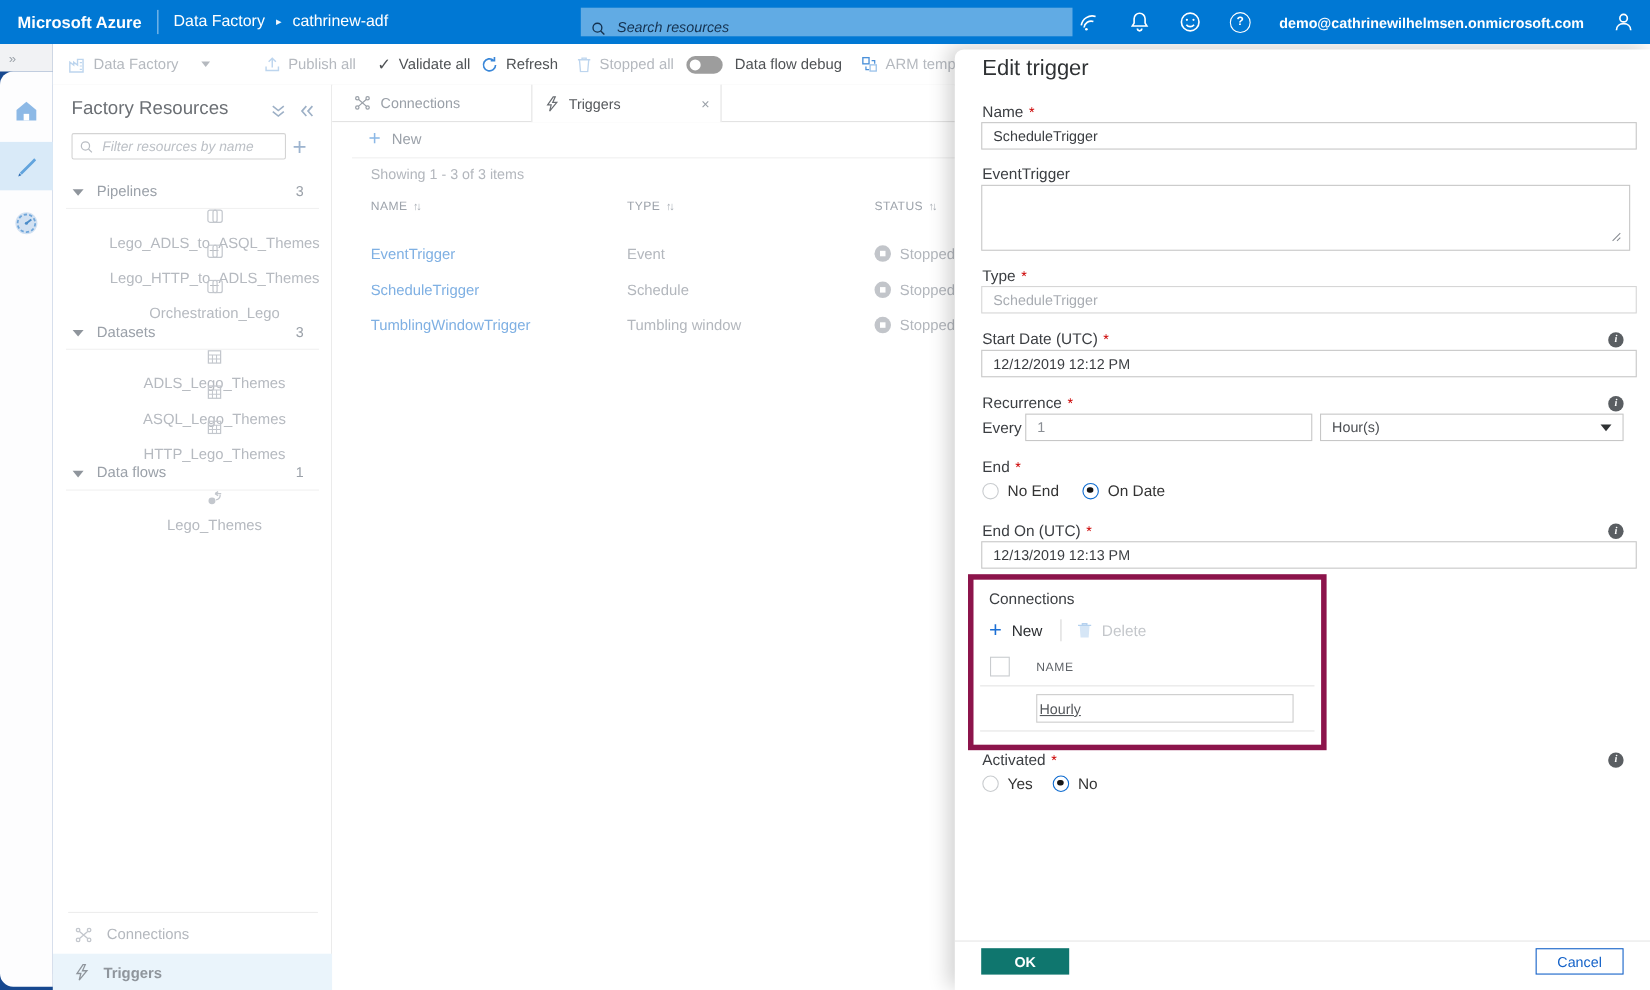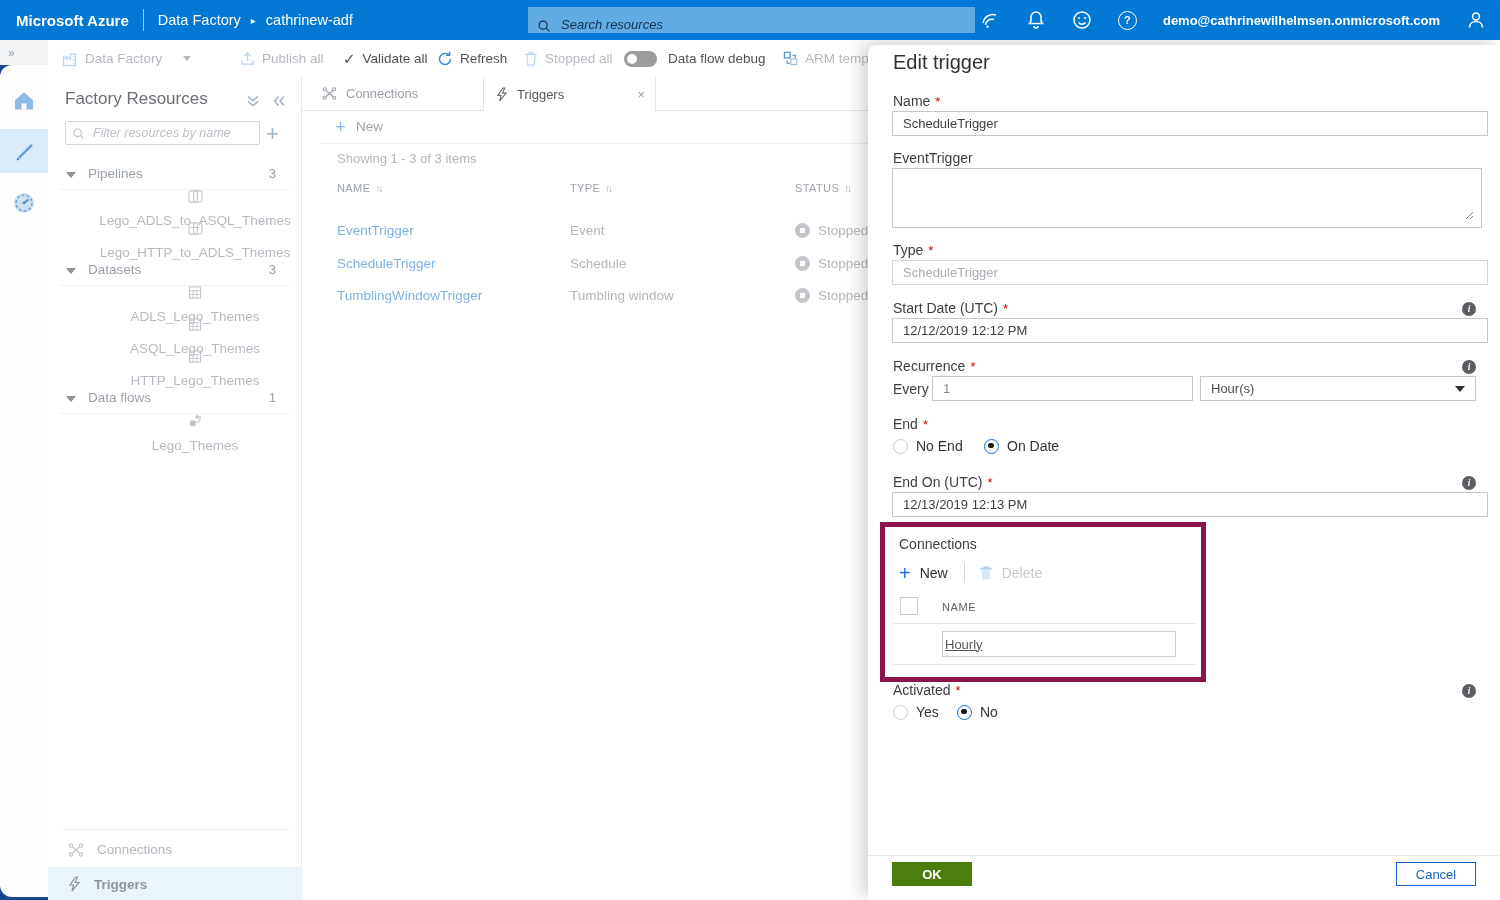--- a/index.html
+++ b/index.html
@@ -118,21 +118,21 @@
   .ann-pipe{width:1px;height:20px;background:#d6d6d6;margin:0 14px 0 16px;}
   .ann-trash{color:#b5d1ef;display:flex;}
   .ann-del{font-size:14px;color:#c4c7cb;margin-left:9px;}
   .checkbox{position:absolute;left:15px;top:70px;width:16px;height:16px;border:1px solid #c9cccf;background:#fff;}
   .ann-col{position:absolute;left:57px;top:74px;font-size:11px;letter-spacing:.6px;color:#5f6368;}
   .ann-div1{position:absolute;left:6px;right:6px;top:96px;border-top:1px solid #e4e4e4;}
   .ann-div2{position:absolute;left:6px;right:6px;top:137px;border-top:1px solid #e4e4e4;}
   .ann-input{position:absolute;left:57px;top:104px;width:228px;height:22px;border:1px solid #cccccc;
              font-size:13px;color:#55585c;outline:none;font-family:"Liberation Sans",sans-serif;text-decoration:underline;}
   .foot-div{position:absolute;left:0;right:0;top:810px;border-top:1px solid #e6e6e6;}
-  .okbtn{position:absolute;left:24px;top:817px;width:80px;height:24px;background:#4d7c0f;color:#fff;
+  .okbtn{position:absolute;left:24px;top:817px;width:80px;height:24px;background:#0f766e;color:#fff;
          border:none;font-size:13px;font-weight:bold;font-family:"Liberation Sans",sans-serif;}
   .cancelbtn{position:absolute;left:528px;top:817px;width:80px;height:24px;background:#fff;color:#1462c8;
              border:1px solid #1462c8;font-size:13px;font-family:"Liberation Sans",sans-serif;}
   svg{display:block;}
 </style>
 </head>
 <body>
 
 <div id="app">
 
@@ -284,20 +284,29 @@
         <span>Lego_ADLS_to_ASQL_Themes</span>
       </div>
       <div class="trow item">
         <span class="ticon">
             <svg width="15" height="13" viewBox="0 0 16 14">
               <rect x="1" y="1" width="9" height="12" rx="2" fill="none" stroke="currentColor" stroke-width="1.2"></rect>
               <rect x="6" y="1" width="9" height="12" rx="2" fill="none" stroke="currentColor" stroke-width="1.2"></rect>
             </svg>
           </span>
         <span>Lego_HTTP_to_ADLS_Themes</span>
+      </div>
+      <div class="trow item">
+        <span class="ticon">
+            <svg width="15" height="13" viewBox="0 0 16 14">
+              <rect x="1" y="1" width="9" height="12" rx="2" fill="none" stroke="currentColor" stroke-width="1.2"></rect>
+              <rect x="6" y="1" width="9" height="12" rx="2" fill="none" stroke="currentColor" stroke-width="1.2"></rect>
+            </svg>
+          </span>
+        <span>Orchestration_Lego</span>
       </div>
       <div class="trow section">
         <span class="tri"></span>
         <span>Datasets</span>
         <span class="cnt">3</span>
       </div>
       <div class="trow item">
         <span class="ticon">
             <svg width="14" height="13" viewBox="0 0 14 14">
               <rect x="1" y="1" width="12" height="12" fill="none" stroke="currentColor" stroke-width="1.2"></rect>

